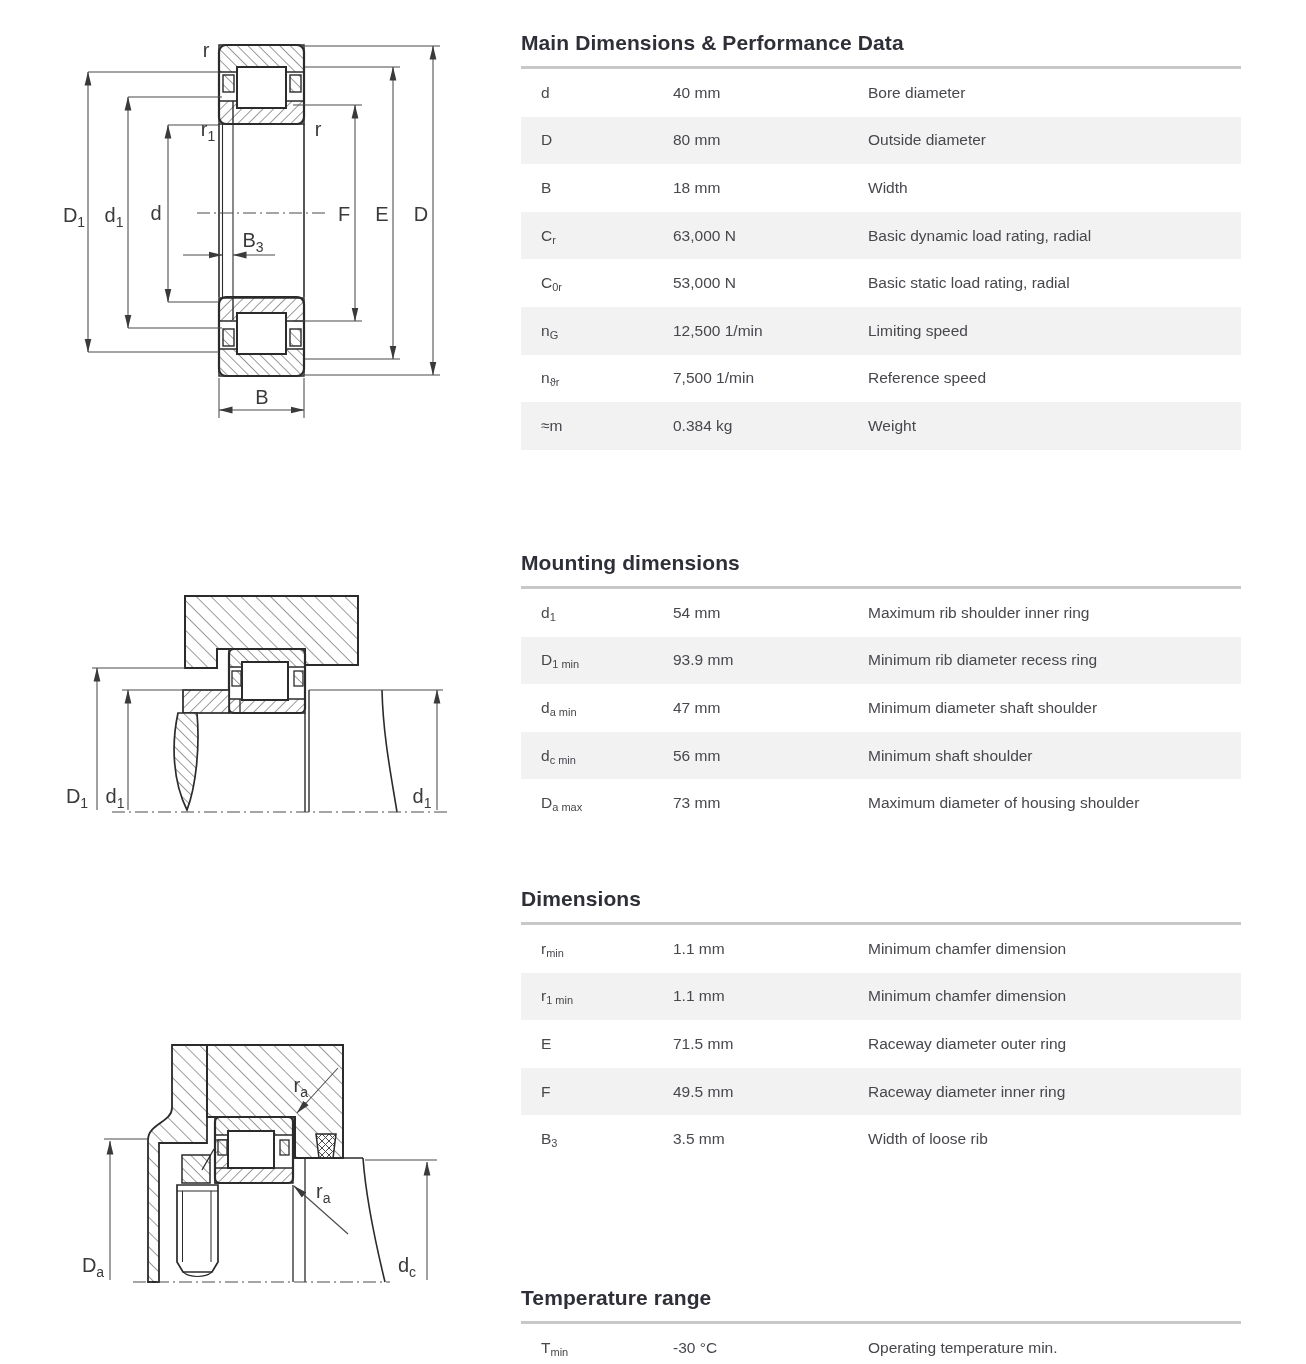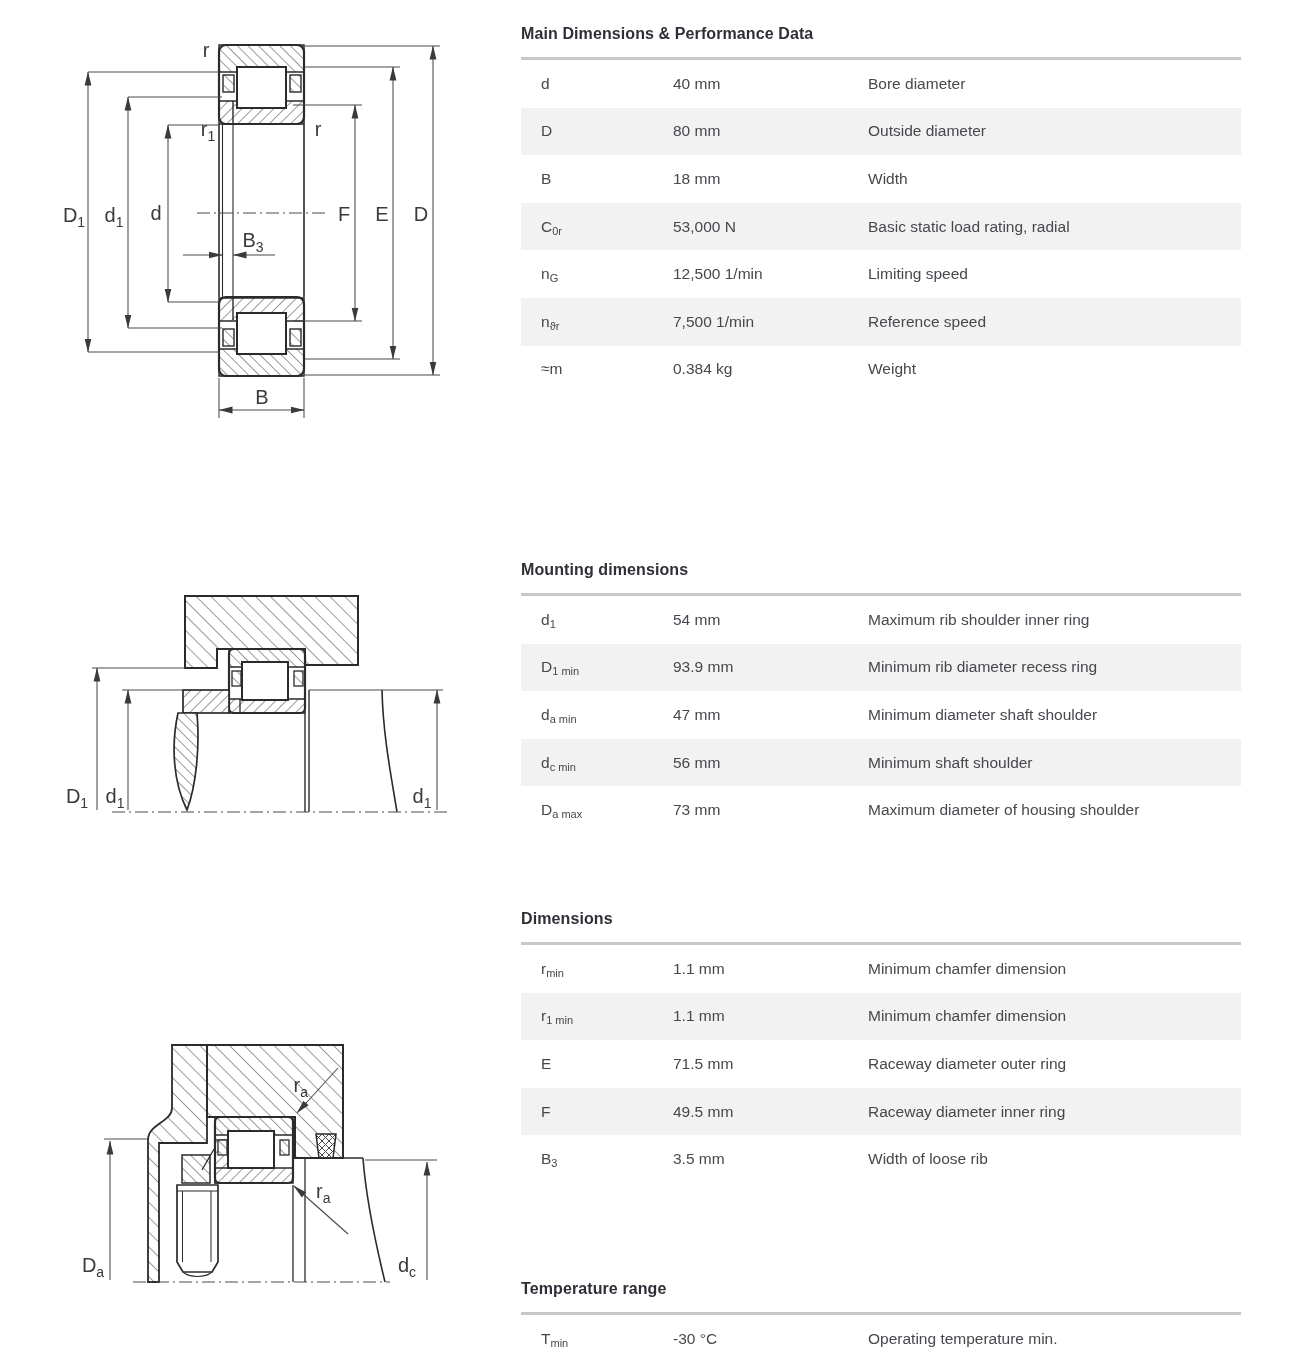--- a/index.html
+++ b/index.html
@@ -1,19 +1,19 @@
 <!DOCTYPE html>
 <html><head>
 <meta charset="utf-8">
 <style>
   html,body{margin:0;padding:0;background:#ffffff;}
   body{width:1306px;height:1364px;position:relative;overflow:hidden;
        font-family:"Liberation Sans",sans-serif;}
   .tbl{position:absolute;left:521px;width:720px;}
-  .tbl h3{margin:4px 0 13px 0;font-size:16px;line-height:20px;font-weight:700;
+  .tbl h3{margin:13px 0 13px 0;font-size:21px;line-height:20px;font-weight:700;
           color:#2f2f38;letter-spacing:.1px;}
   .rule{height:3px;background:#c8c8c8;}
   .rows{width:100%;}
   .trow{display:grid;grid-template-columns:132px 195px 1fr;align-items:center;
         height:47.6px;padding-left:20px;box-sizing:border-box;
         font-size:15.5px;color:#47474d;}
   .trow:nth-child(even){background:#f2f2f2;}
   .c{white-space:nowrap;}
   .sub{font-size:11px;position:relative;top:3px;}
   svg text{font-family:"Liberation Sans",sans-serif;font-size:20px;fill:#3a3a3a;}
@@ -207,20 +207,25 @@
           <div class="c sym"><span>D</span><span class="sub"></span></div>
           <div class="c val">80 mm</div>
           <div class="c desc">Outside diameter</div>
         </div>
         <div class="trow">
           <div class="c sym"><span>B</span><span class="sub"></span></div>
           <div class="c val">18 mm</div>
           <div class="c desc">Width</div>
         </div>
         <div class="trow">
+          <div class="c sym"><span>C</span><span class="sub">r</span></div>
+          <div class="c val">63,000 N</div>
+          <div class="c desc">Basic dynamic load rating, radial</div>
+        </div>
+        <div class="trow">
           <div class="c sym"><span>C</span><span class="sub">0r</span></div>
           <div class="c val">53,000 N</div>
           <div class="c desc">Basic static load rating, radial</div>
         </div>
         <div class="trow">
           <div class="c sym"><span>n</span><span class="sub">G</span></div>
           <div class="c val">12,500 1/min</div>
           <div class="c desc">Limiting speed</div>
         </div>
         <div class="trow">
@@ -229,21 +234,21 @@
           <div class="c desc">Reference speed</div>
         </div>
         <div class="trow">
           <div class="c sym"><span>≈m</span><span class="sub"></span></div>
           <div class="c val">0.384 kg</div>
           <div class="c desc">Weight</div>
         </div>
       </div>
 </section>
 
-<section class="tbl" style="top:556px">
+<section class="tbl" style="top:540px">
   <h3>Mounting dimensions</h3>
   <div class="rule"></div>
   <div class="rows">
         <div class="trow">
           <div class="c sym"><span>d</span><span class="sub">1</span></div>
           <div class="c val">54 mm</div>
           <div class="c desc">Maximum rib shoulder inner ring</div>
         </div>
         <div class="trow">
           <div class="c sym"><span>D</span><span class="sub">1 min</span></div>
@@ -261,21 +266,21 @@
           <div class="c desc">Minimum shaft shoulder</div>
         </div>
         <div class="trow">
           <div class="c sym"><span>D</span><span class="sub">a max</span></div>
           <div class="c val">73 mm</div>
           <div class="c desc">Maximum diameter of housing shoulder</div>
         </div>
       </div>
 </section>
 
-<section class="tbl" style="top:905px">
+<section class="tbl" style="top:876px">
   <h3>Dimensions</h3>
   <div class="rule"></div>
   <div class="rows">
         <div class="trow">
           <div class="c sym"><span>r</span><span class="sub">min</span></div>
           <div class="c val">1.1 mm</div>
           <div class="c desc">Minimum chamfer dimension</div>
         </div>
         <div class="trow">
           <div class="c sym"><span>r</span><span class="sub">1 min</span></div>

